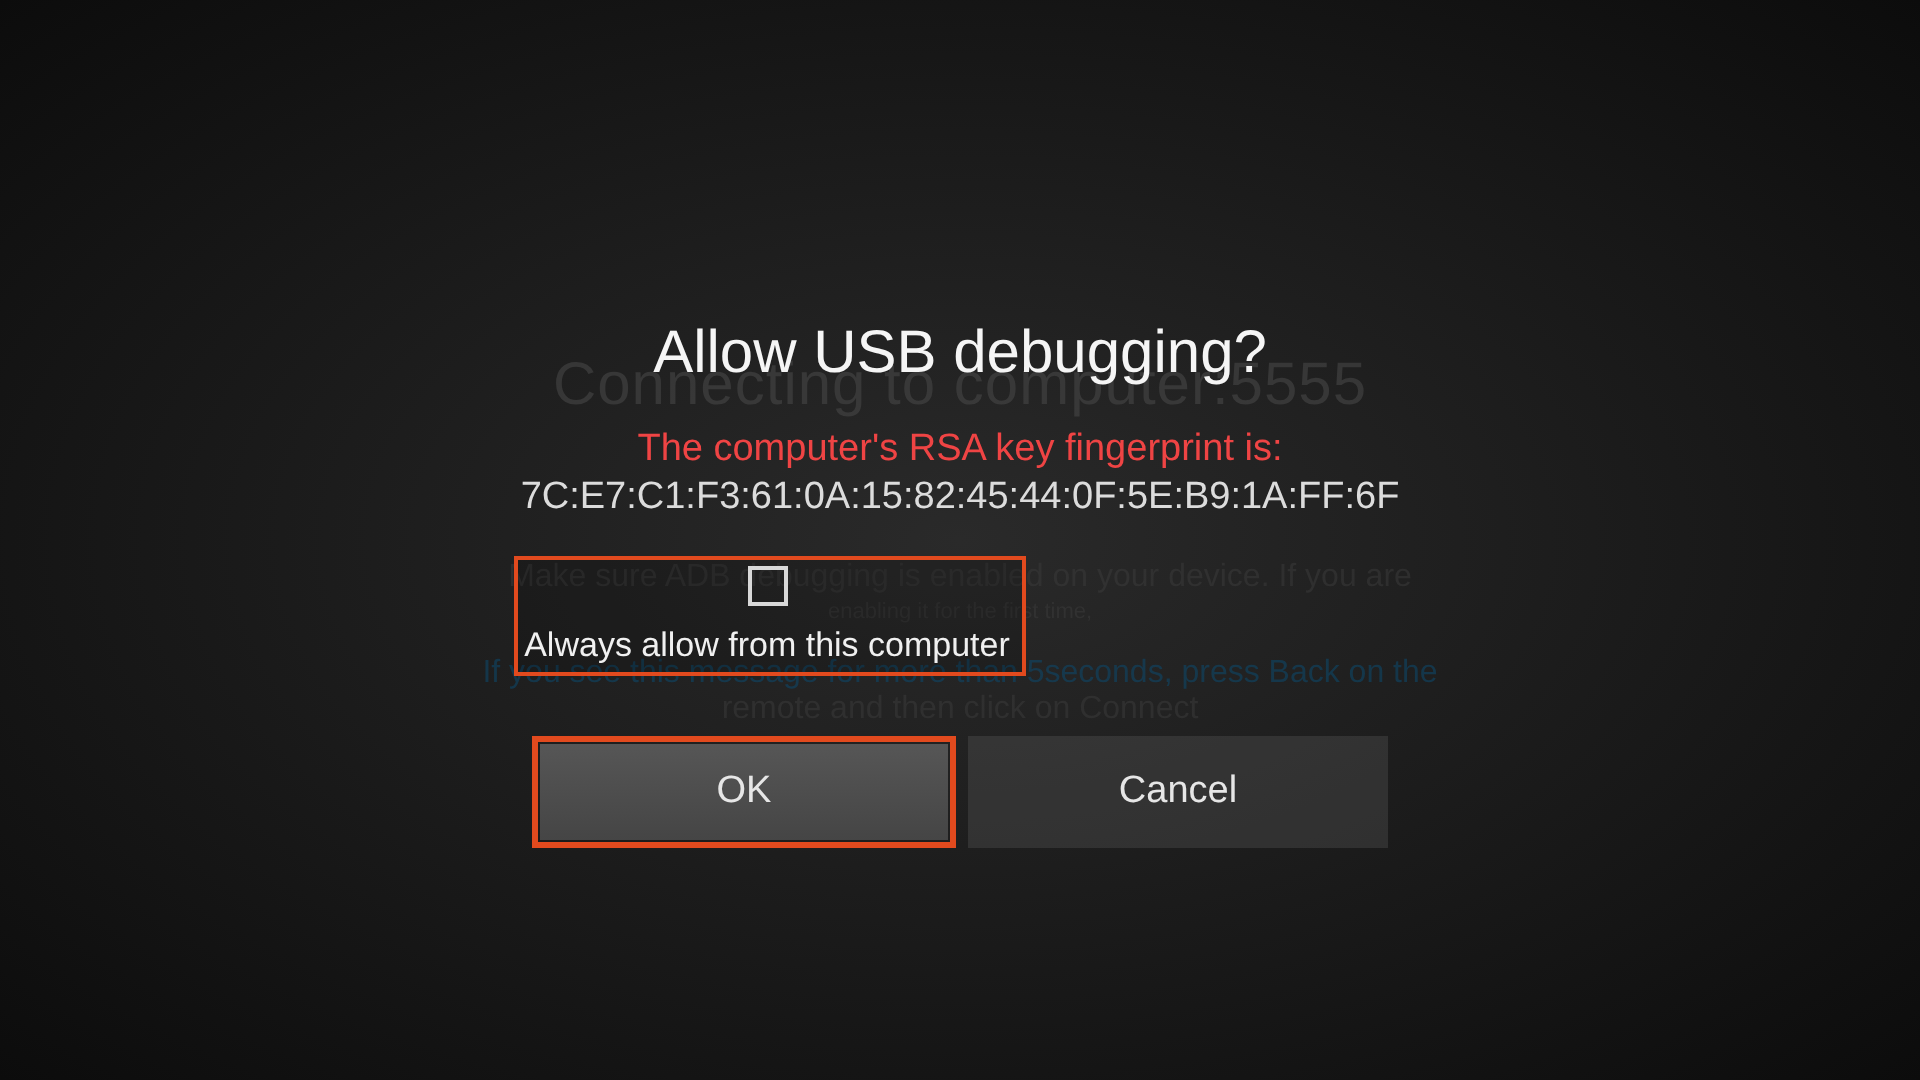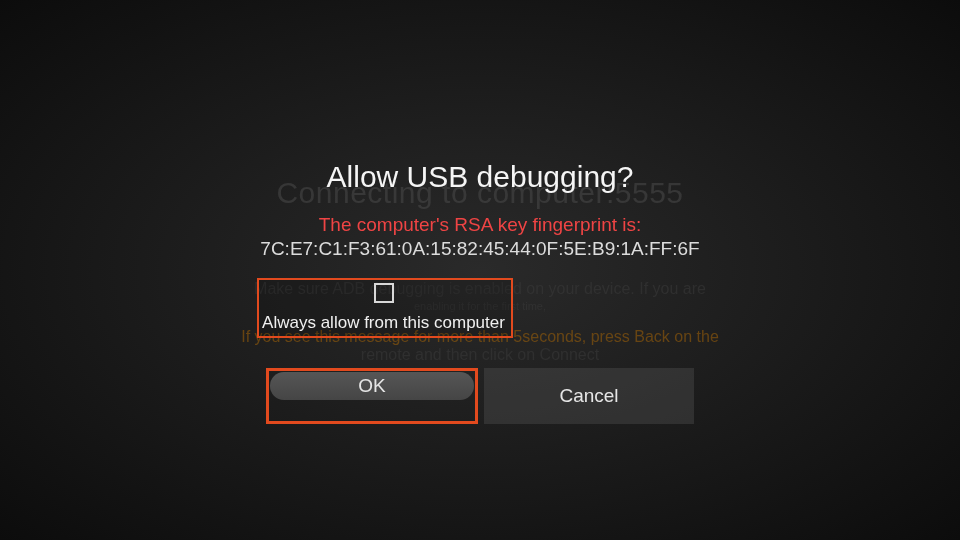--- a/index.html
+++ b/index.html
@@ -14,21 +14,21 @@
     position: absolute;
     left: 0; right: 0;
     text-align: center;
     color: #3e3e3e;
     opacity: 0.55;
     user-select: none;
   }
   .bg-line1 { top: 176px; font-size: 30px; font-weight: 300; letter-spacing: 0.5px; color:#4a4a4a; }
   .bg-line2 { top: 280px; font-size: 16px; color:#3a3a3a; }
   .bg-line3 { top: 300px; font-size: 11px; color:#3a3a3a; }
-  .bg-line4 { top: 328px; font-size: 16px; color:#a16207; }
+  .bg-line4 { top: 328px; font-size: 16px; color:#0c4a6e; }
   .bg-line5 { top: 346px; font-size: 16px; color:#3a3a3a; }
 
   .dialog {
     position: absolute;
     left: 50%; transform: translateX(-50%);
     top: 160px;
     width: 560px;
     text-align: center;
   }
   .title {
@@ -90,22 +90,21 @@
     cursor: pointer;
   }
   .btn-ok-wrap {
     border: 3px solid #e24a1e;
     padding: 1px;
   }
   .btn-ok {
     background: #4a4a4a;
     background: linear-gradient(to bottom, #565656, #454545);
     width: 204px;
-    height: 28px;
-    border-radius: 14px;
+    height: 48px;
   }
   .btn-cancel {
     background: rgba(90,90,90,0.35);
     height: 56px;
   }
 </style>
 </head>
 <body>
 
 <div class="bg-text bg-line1">Connecting to computer:5555</div>

